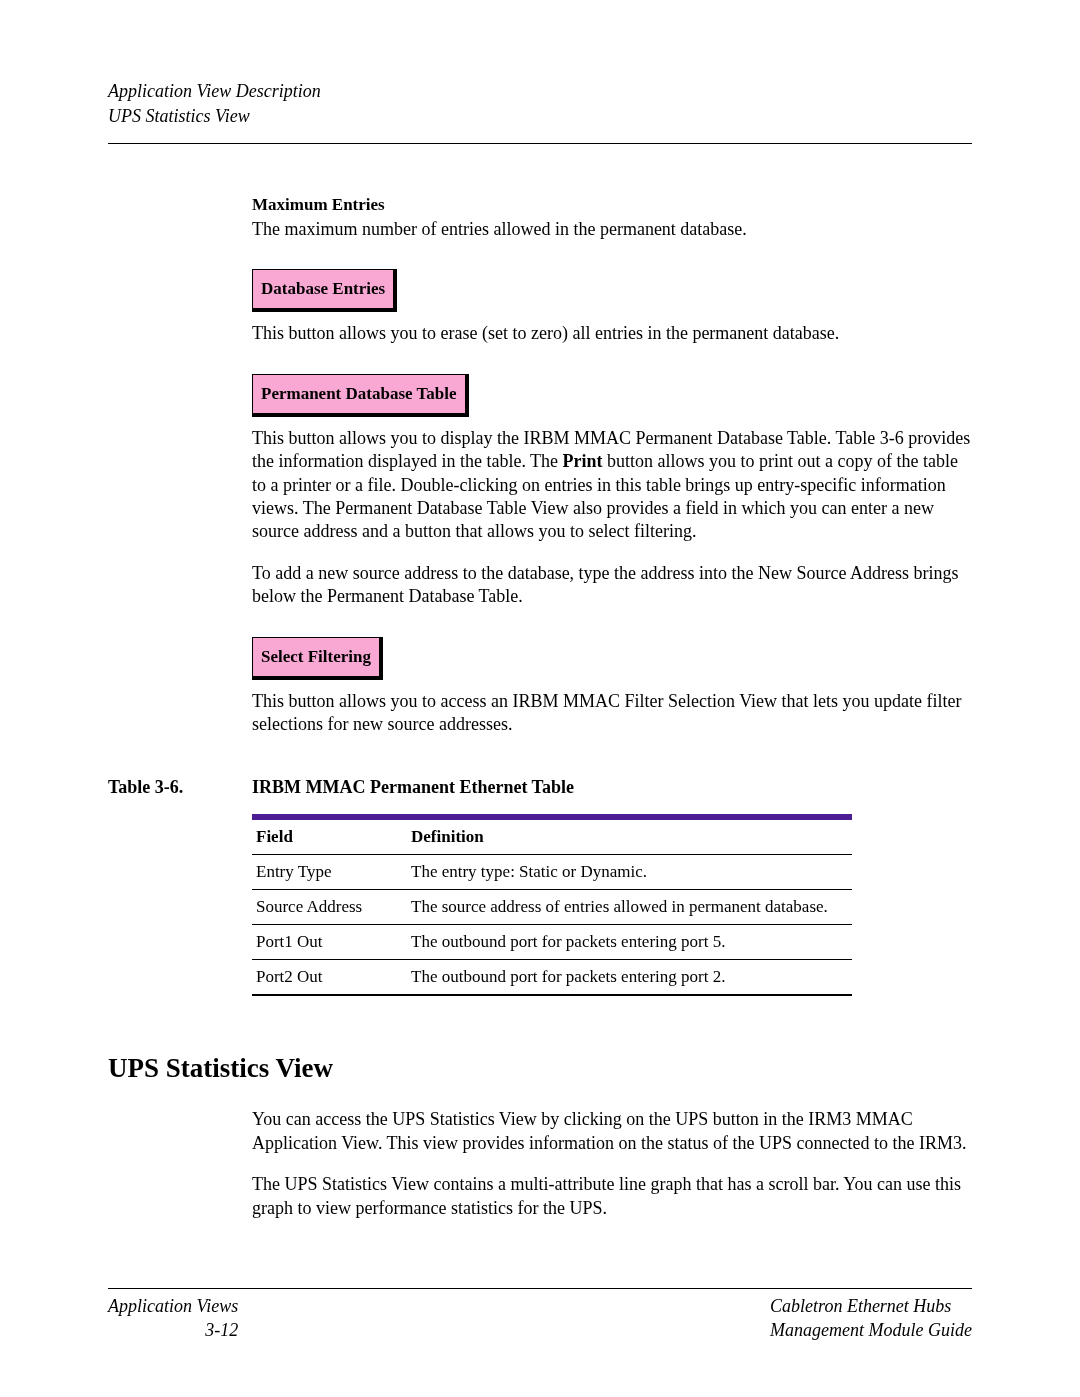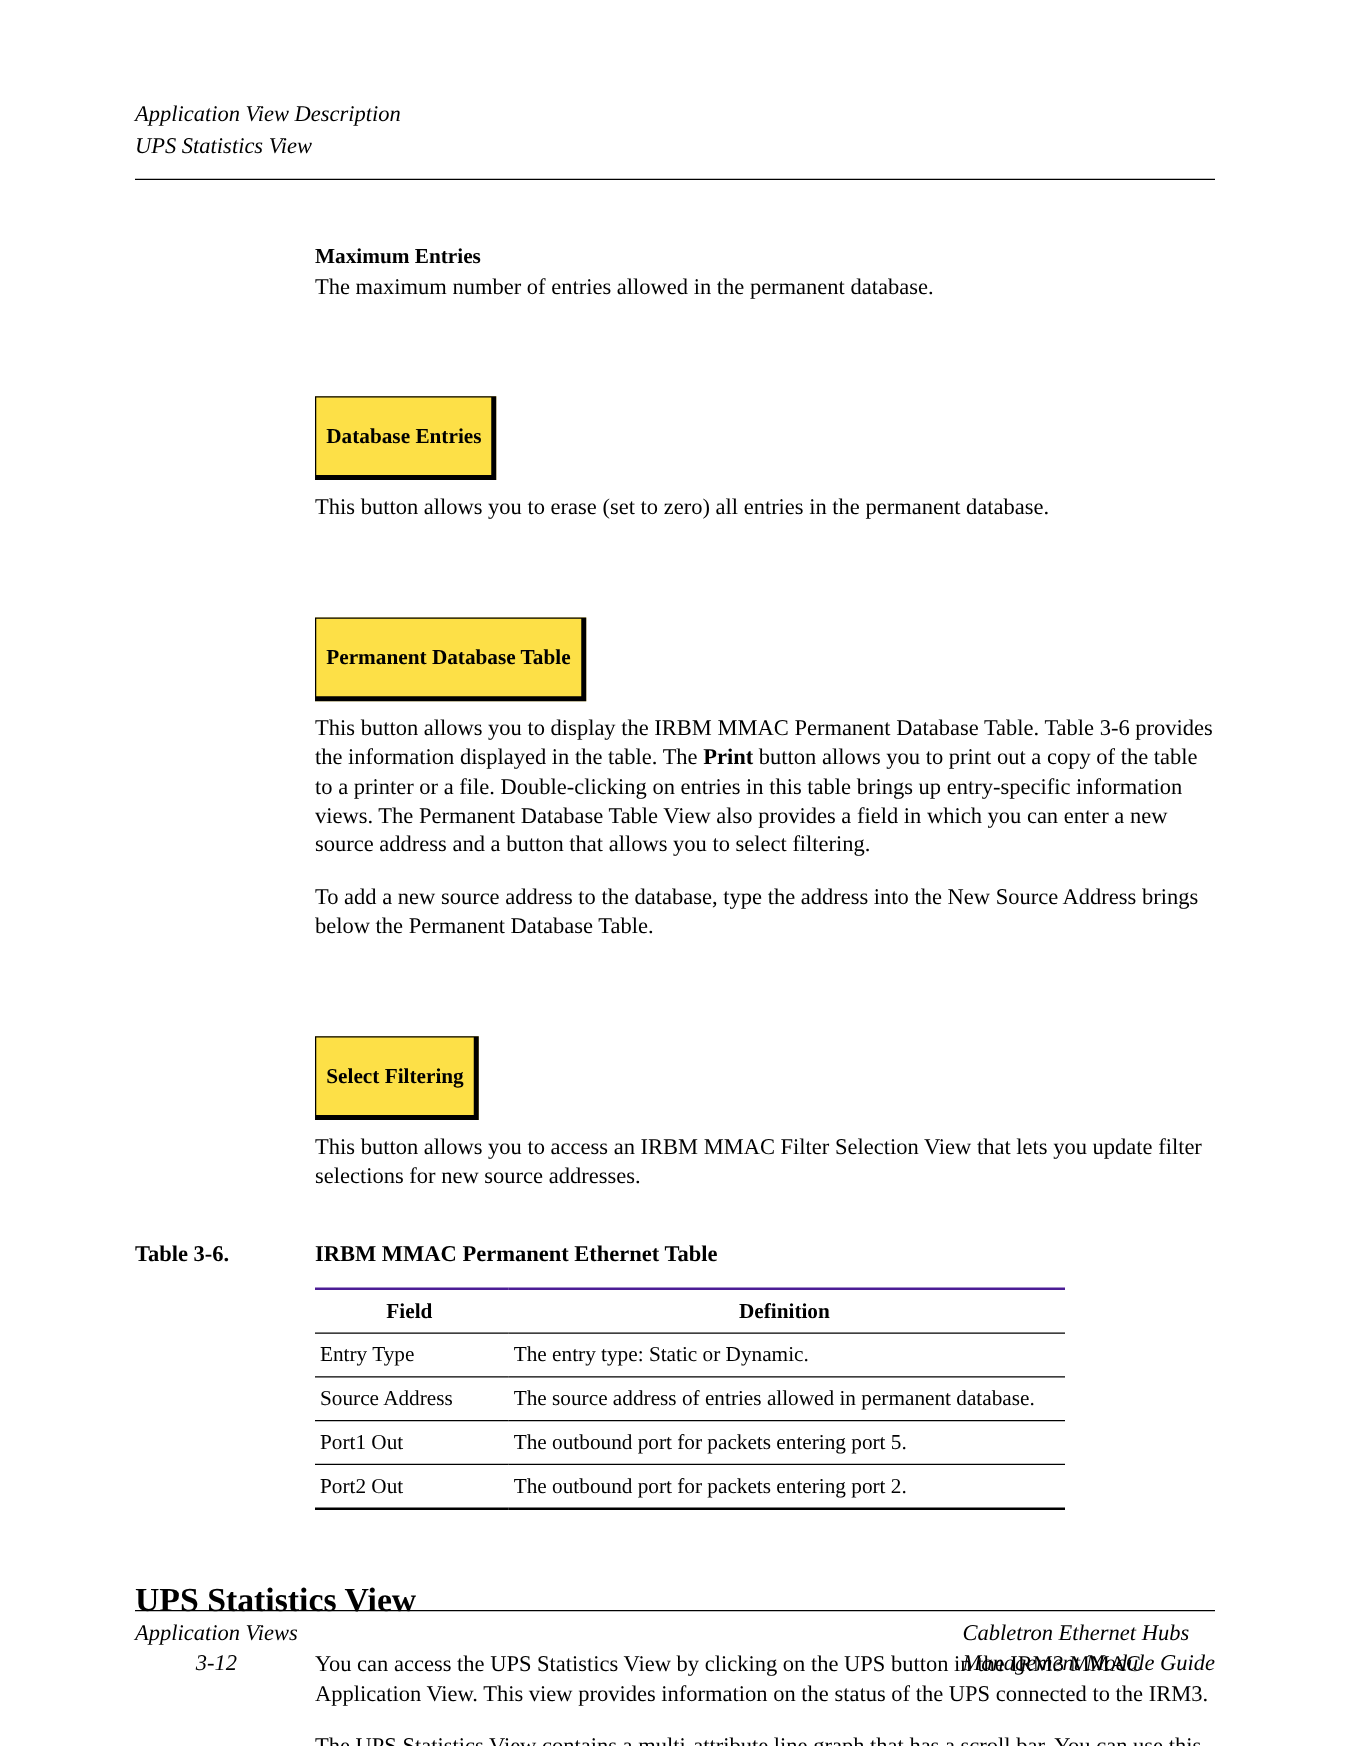--- a/index.html
+++ b/index.html
@@ -38,29 +38,28 @@
     font-weight: bold;
     font-size: 17px;
     margin-bottom: 2px;
   }
   .body-text {
     font-size: 18px;
     margin-bottom: 18px;
   }
   .boxed-button {
     display: inline-block;
-    background: #fde047;
+    background: #f9a8d4;
     border: 1.5px solid #000;
     border-right: 4px solid #000;
     border-bottom: 4px solid #000;
-    padding: 20px 8px;
+    padding: 8px 8px;
     font-weight: bold;
     font-size: 17px;
     margin-bottom: 10px;
-    margin-top: 48px;
   }
   .table-caption-row {
     margin-top: 40px;
     margin-bottom: 14px;
     display: flex;
   }
   .table-caption-label {
     font-weight: bold;
     font-size: 18px;
     width: 144px;
@@ -70,23 +69,23 @@
     font-weight: bold;
     font-size: 18px;
   }
   .data-table {
     margin-left: 144px;
     width: 600px;
     border-collapse: collapse;
     font-size: 17px;
   }
   .data-table th {
-    text-align: center;
-    font-weight: bold;
-    border-top: 2px solid #4c1d95;
+    text-align: left;
+    font-weight: bold;
+    border-top: 6px solid #4c1d95;
     border-bottom: 1px solid #000;
     padding: 6px 8px 6px 4px;
   }
   .data-table td {
     border-bottom: 1px solid #000;
     padding: 6px 8px 6px 4px;
     vertical-align: top;
   }
   .data-table tr:last-child td {
     border-bottom: 2px solid #000;
@@ -103,21 +102,21 @@
     bottom: 55px;
     left: 108px;
     right: 108px;
     border-top: 1px solid #000;
     padding-top: 6px;
     display: flex;
     justify-content: space-between;
     font-style: italic;
     font-size: 18px;
   }
-  .footer-left { text-align: center; }
+  .footer-left { text-align: right; }
   .footer-right { text-align: left; }
   .bold-inline { font-weight: bold; font-style: normal; }
 </style>
 </head>
 <body>
 
 <div class="page">
 
   <div class="header">
     <div class="header-top">Application View Description</div>

